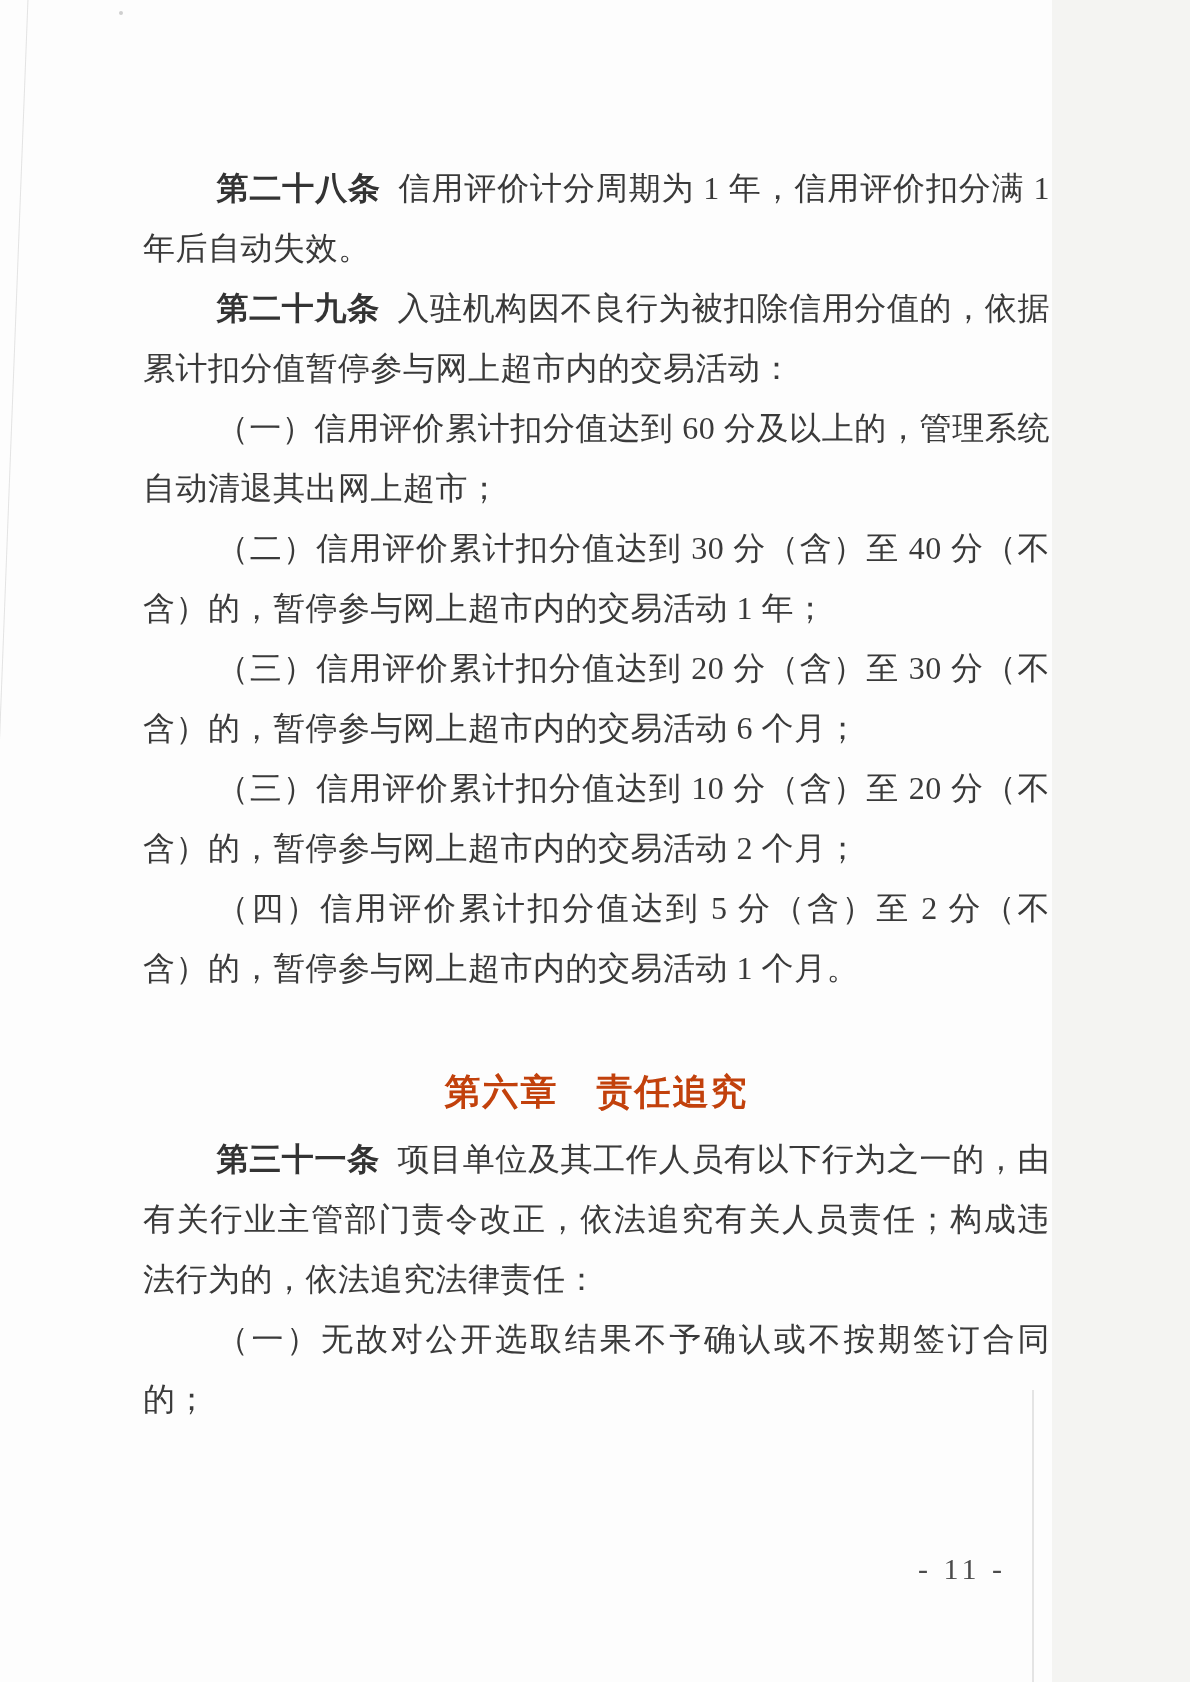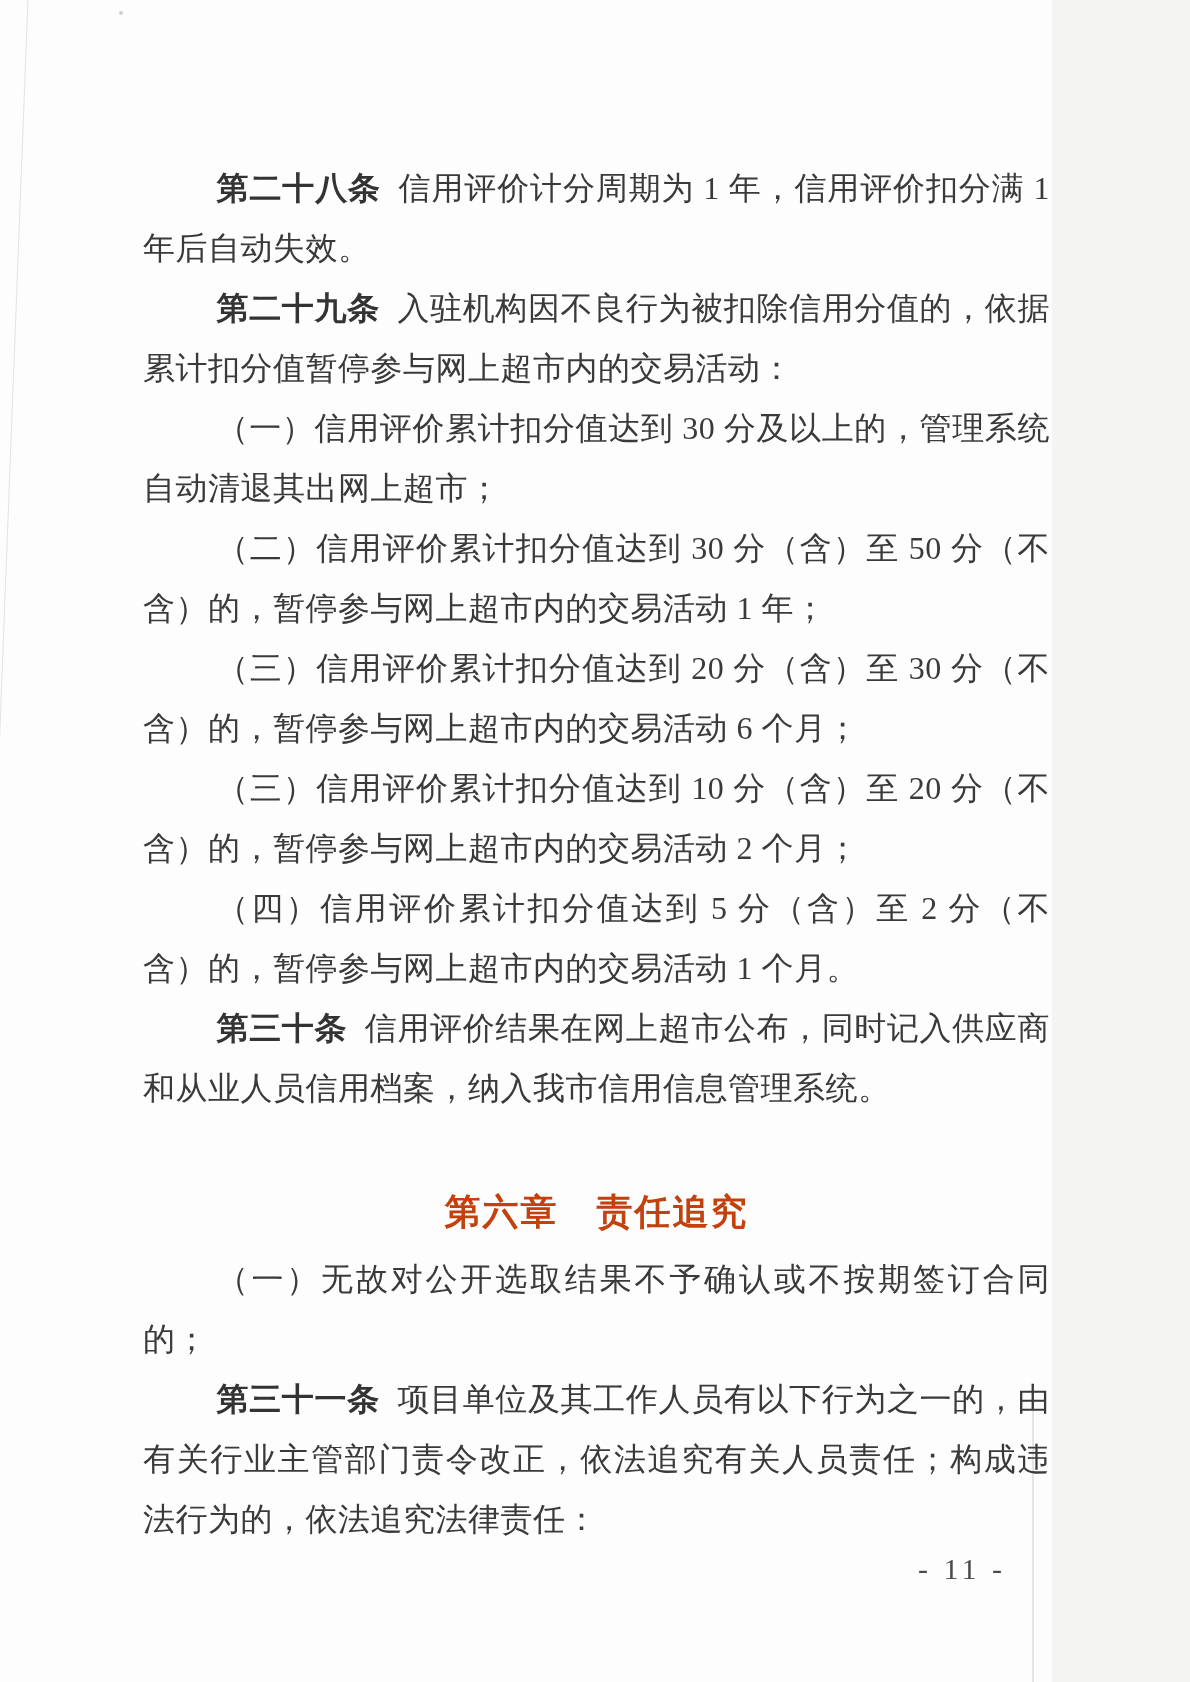--- a/index.html
+++ b/index.html
@@ -80,35 +80,34 @@
   <div class="artifact-left-line"></div>
   <div class="artifact-right-line"></div>
   <div class="artifact-speck"></div>
 
   <div class="content">
 
     <p class="para"><span class="lead">第二十八条</span><span>信用评价计分周期为 1 年，信用评价扣分满 1 年后自动失效。</span></p>
 
     <p class="para"><span class="lead">第二十九条</span><span>入驻机构因不良行为被扣除信用分值的，依据累计扣分值暂停参与网上超市内的交易活动：</span></p>
 
-    <p class="para"><span>（一）信用评价累计扣分值达到 30 分及以上的，管理系统自动清退其出网上超市；</span></p>
+    <p class="para"><span>（一）信用评价累计扣分值达到 60 分及以上的，管理系统自动清退其出网上超市；</span></p>
 
-    <p class="para"><span>（二）信用评价累计扣分值达到 30 分（含）至 50 分（不含）的，暂停参与网上超市内的交易活动 1 年；</span></p>
+    <p class="para"><span>（二）信用评价累计扣分值达到 30 分（含）至 40 分（不含）的，暂停参与网上超市内的交易活动 1 年；</span></p>
 
     <p class="para"><span>（三）信用评价累计扣分值达到 20 分（含）至 30 分（不含）的，暂停参与网上超市内的交易活动 6 个月；</span></p>
 
     <p class="para"><span>（三）信用评价累计扣分值达到 10 分（含）至 20 分（不含）的，暂停参与网上超市内的交易活动 2 个月；</span></p>
 
     <p class="para"><span>（四）信用评价累计扣分值达到 5 分（含）至 2 分（不含）的，暂停参与网上超市内的交易活动 1 个月。</span></p>
 
-    <p class="para"><span class="lead">第三十条</span><span>信用评价结果在网上超市公布，同时记入供应商和从业人员信用档案，纳入我市信用信息管理系统。</span></p>
 
     <h2 class="chapter">第六章　责任追究</h2>
 
+    <p class="para"><span class="lead">第三十一条</span><span>项目单位及其工作人员有以下行为之一的，由有关行业主管部门责令改正，依法追究有关人员责任；构成违法行为的，依法追究法律责任：</span></p>
+
     <p class="para"><span>（一）无故对公开选取结果不予确认或不按期签订合同的；</span></p>
-
-    <p class="para"><span class="lead">第三十一条</span><span>项目单位及其工作人员有以下行为之一的，由有关行业主管部门责令改正，依法追究有关人员责任；构成违法行为的，依法追究法律责任：</span></p>
 
   </div>
 
   <div class="page-number">- 11 -</div>
 
 </div>
 
 </body></html>

